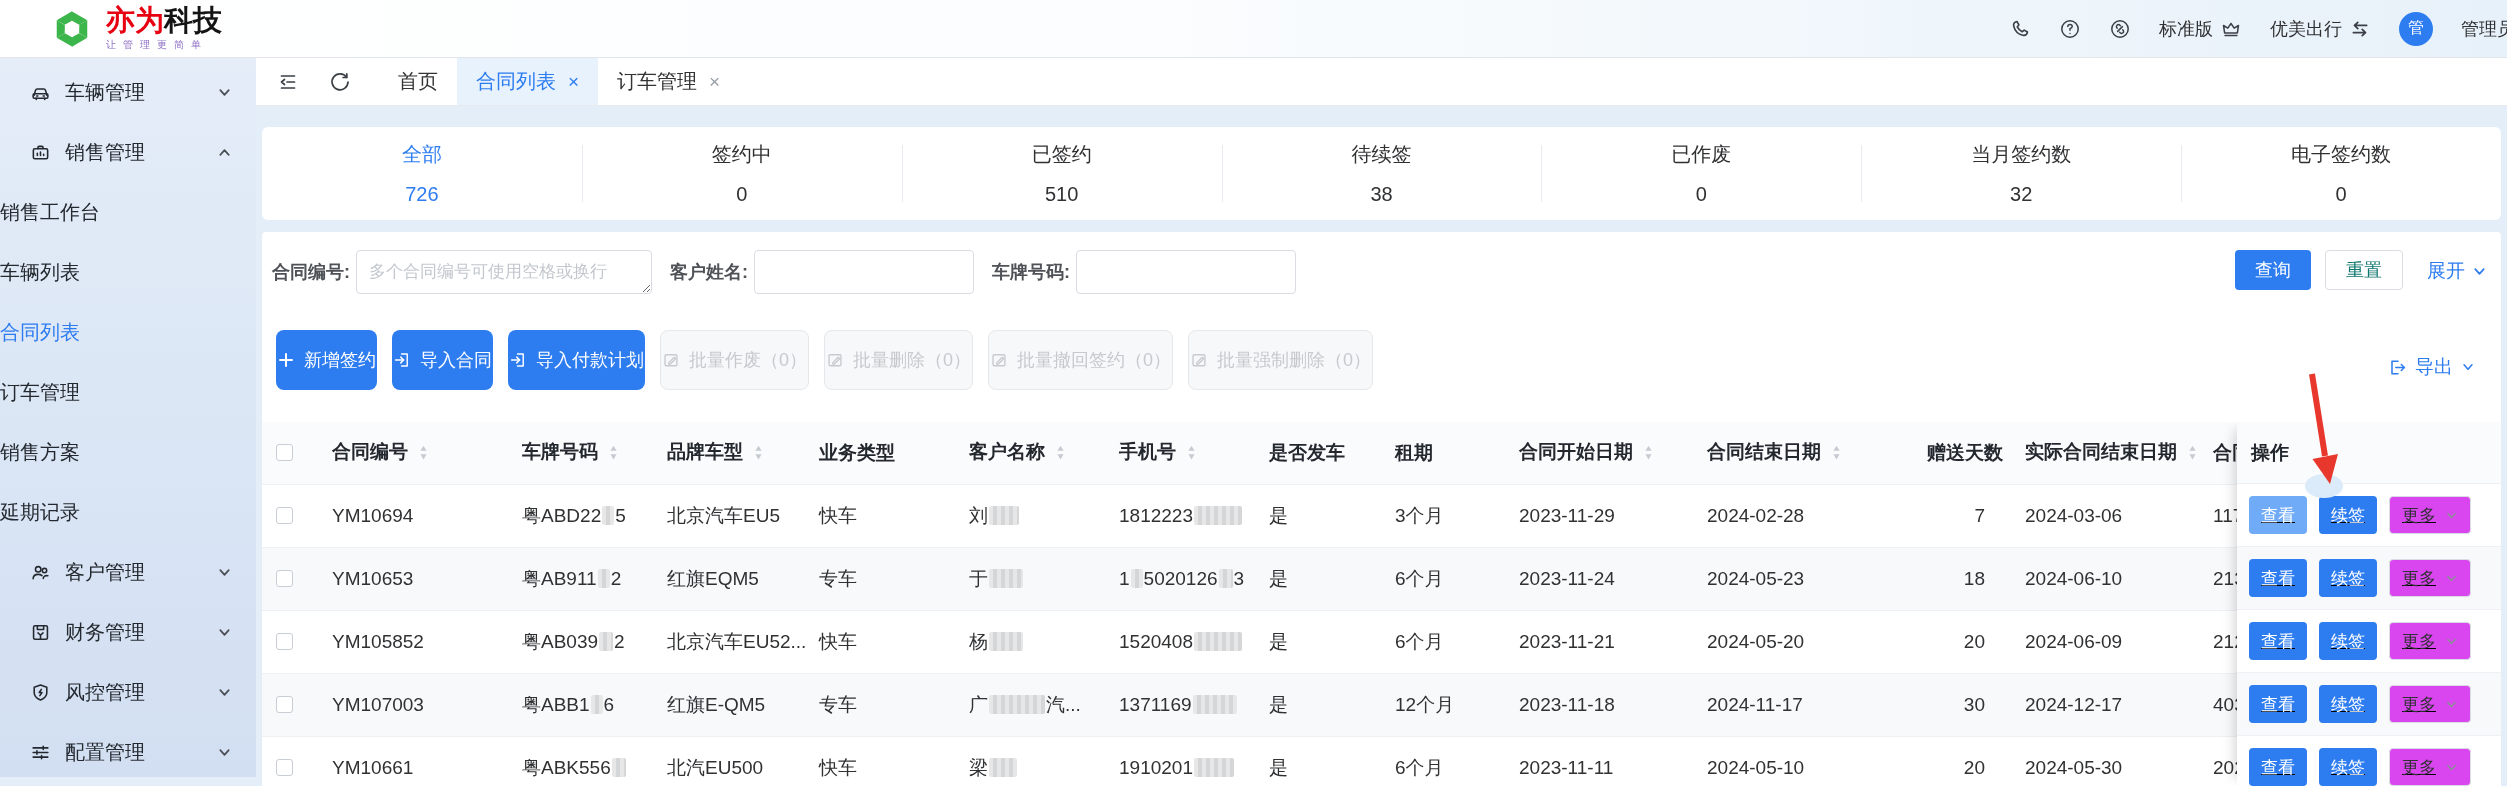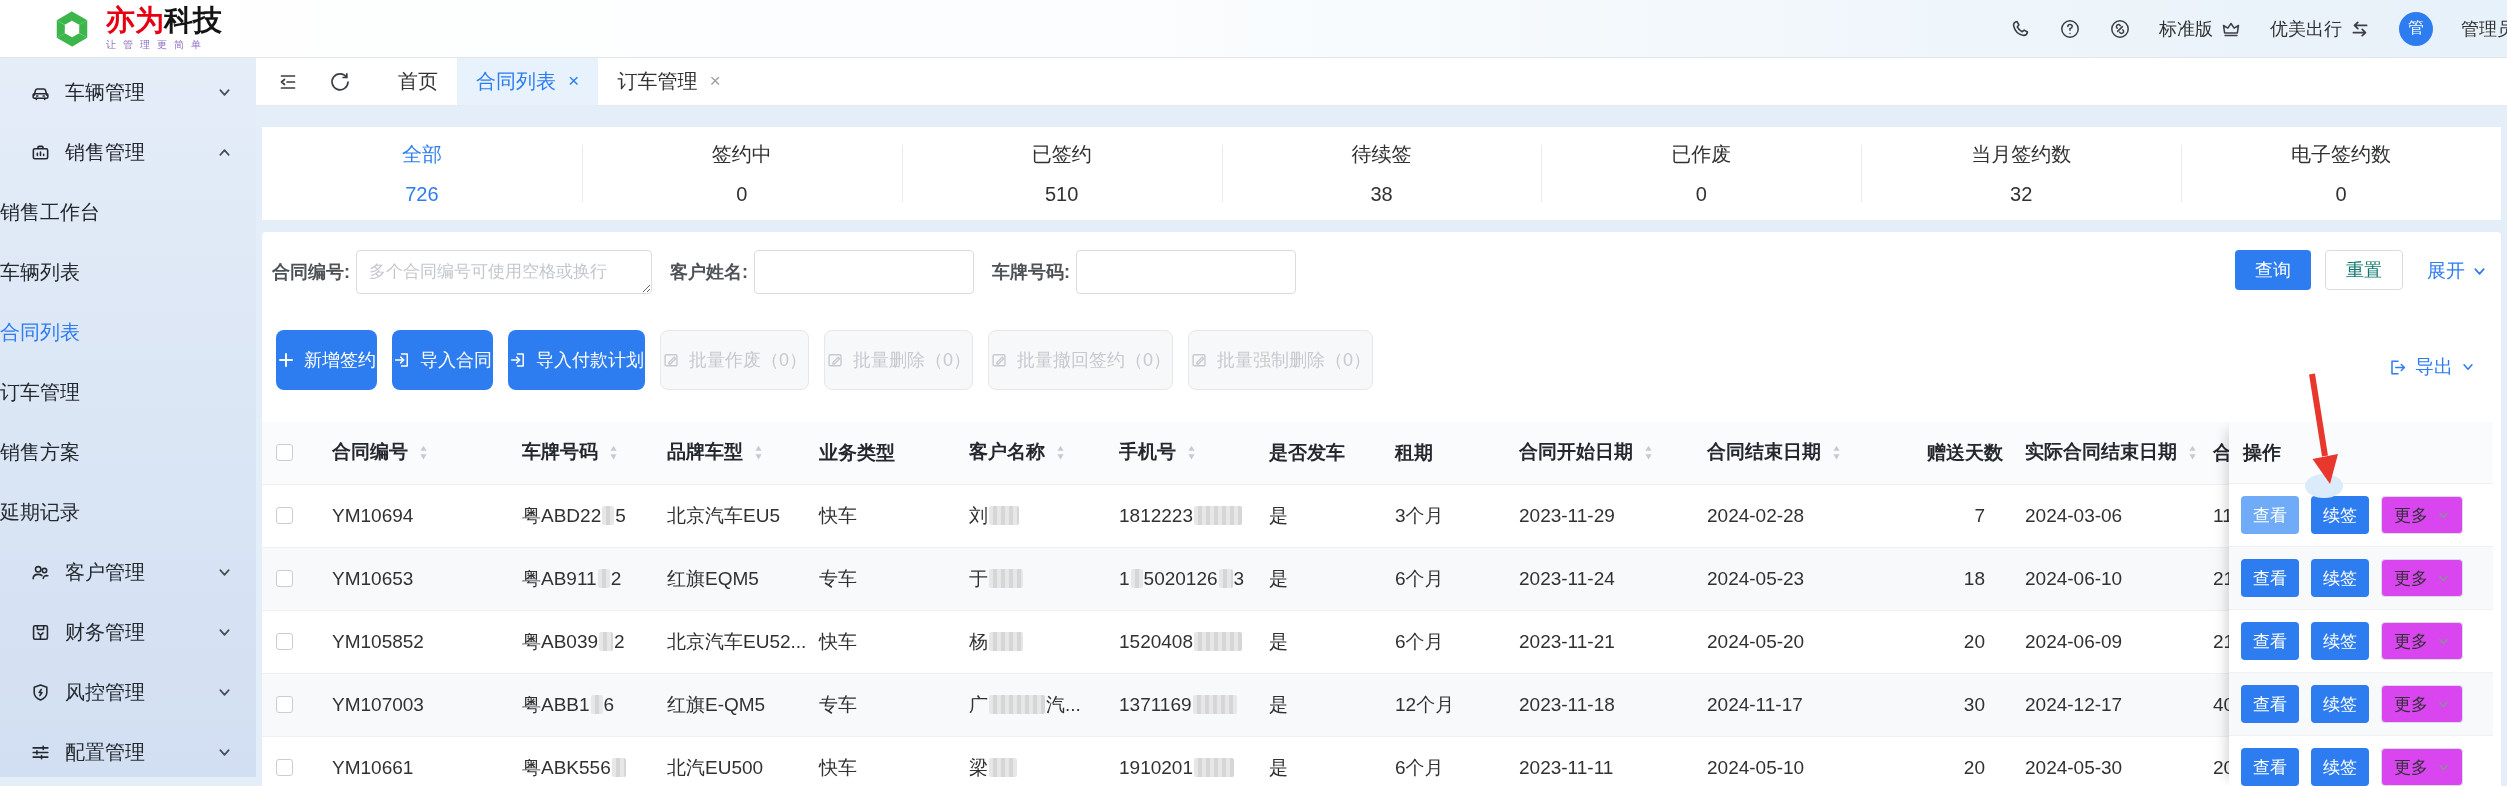--- a/index.html
+++ b/index.html
@@ -28,30 +28,30 @@
     background:linear-gradient(180deg,#e4edf8 0%,#d2dff2 100%);padding-top:4px;}
   .side-item{height:60px;display:flex;align-items:center;padding:0 24px 0 30px;font-size:20px;color:#24292f;cursor:pointer;}
   .side-item .icn svg{width:21px;height:21px;color:#24292f;}
   .side-item .lbl{flex:1;margin-left:14px;}
   .side-item .chev svg{width:15px;height:15px;color:#4a4e54;}
   .side-sub{height:60px;line-height:60px;font-size:20px;color:#24292f;cursor:pointer;}
   .side-sub.active{color:var(--primary,#2d7cf0);}
   
   .main{position:absolute;top:58px;left:256px;right:0;bottom:0;display:flex;flex-direction:column;}
   .tabbar{height:48px;flex:0 0 48px;background:#fff;display:flex;align-items:center;padding-left:19px;
-    border-bottom:1px solid #e8eaed;box-shadow:0 1px 3px rgba(0,0,0,.05);font-family:Liberation Mono, monospace;}
+    border-bottom:1px solid #e8eaed;box-shadow:0 1px 3px rgba(0,0,0,.05);}
   .tool{width:26px;height:26px;display:flex;align-items:center;justify-content:center;margin-right:26px;color:#3a3f45;cursor:pointer;}
   .tool svg{width:22px;height:22px;}
   .tab{height:100%;display:flex;align-items:center;gap:12px;padding:0 19px;font-size:20px;color:#333;cursor:pointer;white-space:nowrap;}
   .tab.active{background:#e7f2fd;color:var(--primary,#2d7cf0);}
   .tab .x{font-size:19px;color:#9aa1a9;cursor:pointer;}
   .tab.active .x{color:var(--primary,#2d7cf0);}
   .content{flex:1;background:var(--content-bg,#e4eef8);padding:21px 6px 0;display:flex;flex-direction:column;overflow:hidden;}
   
-  .stats{height:93px;flex:0 0 93px;background:#fff;border-radius:0;display:flex;align-items:stretch;}
+  .stats{height:93px;flex:0 0 93px;background:#fff;border-radius:6px;display:flex;align-items:stretch;}
   .stat{flex:1;display:flex;flex-direction:column;align-items:center;justify-content:center;gap:15px;
     font-size:20px;color:#303133;position:relative;cursor:pointer;}
   .stat+.stat::before{content:"";position:absolute;left:0;top:18px;bottom:18px;width:1px;background:#e7eaee;}
   .stat.active{color:var(--primary,#2d7cf0);}
   
   .panel{margin-top:12px;background:#fff;border-radius:4px 4px 0 0;flex:1;display:flex;flex-direction:column;overflow:hidden;}
   .filter-row{margin-top:18px;flex:0 0 auto;display:flex;align-items:flex-start;padding:0 8px 0 10px;}
   .f-group{display:flex;align-items:center;margin-right:18px;}
   .f-label{font-size:18px;font-weight:700;color:#4e5257;margin-right:6px;white-space:nowrap;}
   .f-ta{width:296px;height:44px;border:1px solid #d9dce3;border-radius:4px;padding:9px 12px;font-size:17px;
@@ -85,25 +85,25 @@
   thead th{height:62px;background:#fafbfc;font-weight:700;color:#23272e;}
   tbody td{height:63px;background:#fff;}
   tr.stripe td{background:#f7f9fb;}
   th .sort{display:inline-block;margin-left:10px;vertical-align:-3px;cursor:pointer;}
   th .sort svg{width:11px;height:17px;}
   td.r,th.r{text-align:right;padding-right:26px;}
   .cb{width:17px;height:17px;border:1px solid #c9cdd4;border-radius:3px;background:#fff;cursor:pointer;}
   .mask{display:inline-block;height:19px;border-radius:2px;vertical-align:-3px;margin:0 1px;
     background:repeating-linear-gradient(90deg,#e7e7e7 0 4px,#d4d6d8 4px 8px);}
   
-  .fixed-col{position:absolute;top:0;right:8px;width:264px;height:100%;z-index:5;background:#fff;
+  .fixed-col{position:absolute;top:0;right:0;width:264px;height:100%;z-index:5;background:#fff;
     box-shadow:-10px 0 12px -8px rgba(0,0,0,.18);}
   .fc-header{height:62px;background:#fafbfc;border-bottom:1px solid #eef0f3;display:flex;align-items:center;
     padding-left:14px;font-size:19px;font-weight:700;color:#23272e;}
-  .fc-row{height:63px;border-bottom:1px solid #eef0f3;display:flex;align-items:center;gap:12px;padding-left:12px;background:#fff;}
+  .fc-row{height:63px;border-bottom:1px solid #eef0f3;display:flex;align-items:center;gap:12px;padding-left:12px;background:#fff;text-decoration:underline;}
   .fc-row.stripe{background:#f7f9fb;}
   .opbtn{height:38px;border:none;border-radius:4px;font-size:17px;padding:0 12px;display:inline-flex;align-items:center;
     cursor:pointer;font-family:inherit;white-space:nowrap;}
   .opbtn.view,.opbtn.renew{background:var(--primary,#2d7cf0);color:#fff;}
   .opbtn.view.light{background:var(--view-light,#6fabf7);}
   .opbtn.more{background:#d946ef;border:1px solid #d9dce3;color:#303133;gap:9px;}
   .opbtn.more svg{width:13px;height:13px;color:#8b9097;}
   
   .anno{position:absolute;left:2280px;top:366px;width:92px;height:134px;z-index:60;pointer-events:none;}
 </style>

